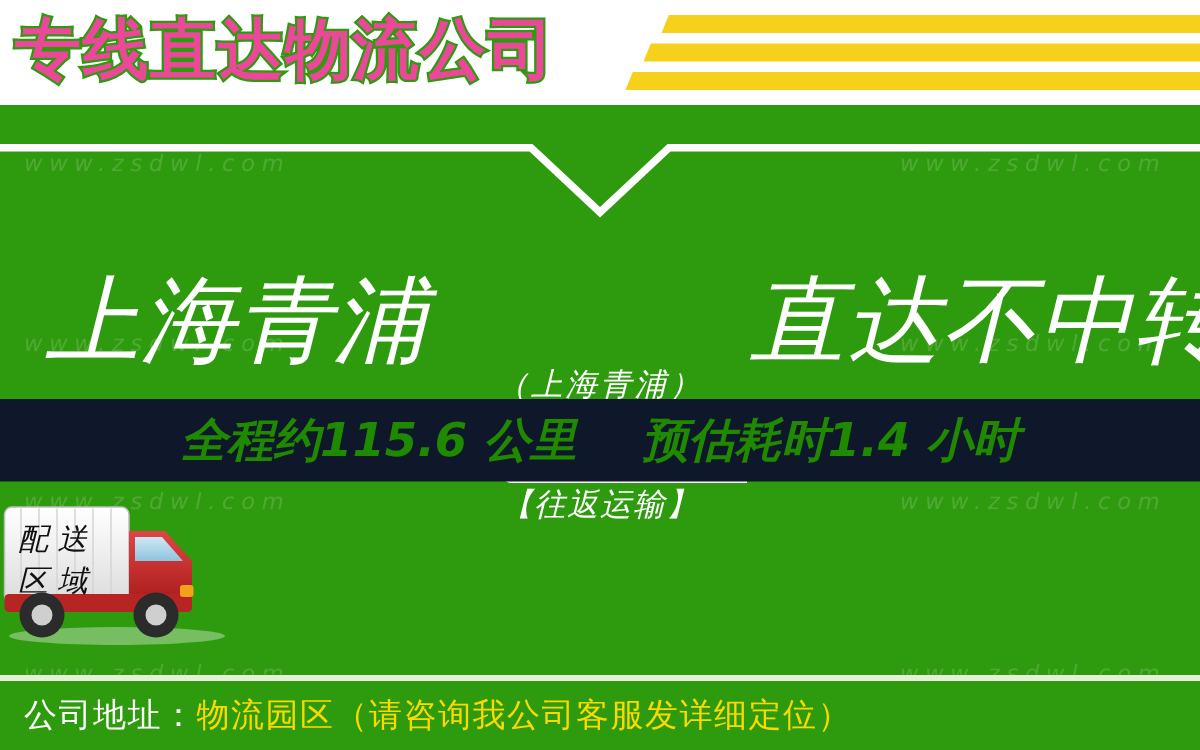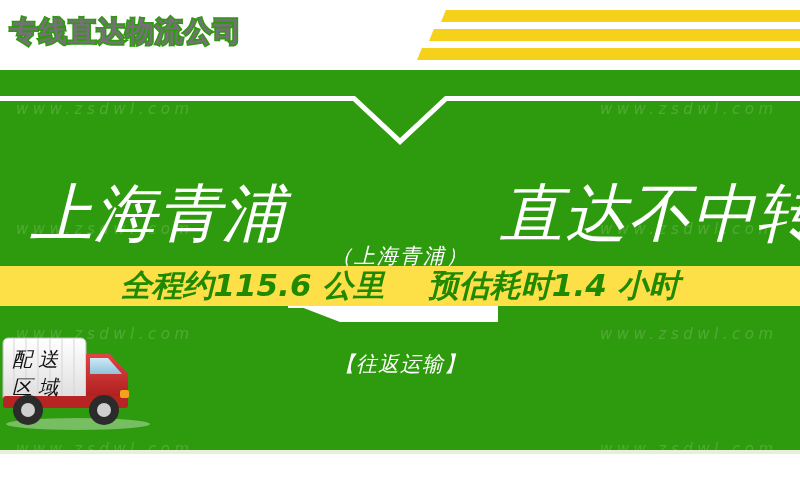--- a/index.html
+++ b/index.html
@@ -7,27 +7,26 @@
     width:800px;height:500px;overflow:hidden;
     font-family:"DejaVu Sans","Liberation Sans",sans-serif;
     background:#ffffff;
   }
   #poster{position:relative;width:800px;height:500px;overflow:hidden;background:#ffffff;}
 
   
   .header{position:absolute;left:0;top:0;width:800px;height:70px;background:#ffffff;overflow:hidden;}
   .header-title{
     position:absolute;left:10px;top:6px;
-    font-size:28px;font-weight:bold;letter-spacing:1px;
-    color:#737373;
+    font-size:44px;font-weight:bold;letter-spacing:1px;
+    color:#ec4899;
     -webkit-text-stroke:3px #2E9A0E;
     paint-order:stroke fill;
     white-space:nowrap;
     line-height:56px;
-    font-family:Liberation Mono, monospace;
   }
   .stripes{position:absolute;left:415px;top:8px;width:390px;height:56px;overflow:hidden;}
   .stripe{
     position:absolute;height:12px;background:#F5D11B;
     left:0;width:400px;
     transform:skewX(-22deg);transform-origin:left bottom;
   }
   .stripe.s1{top:2px;left:26px;width:390px;}
   .stripe.s2{top:21px;left:14px;width:400px;}
   .stripe.s3{top:40px;left:2px;width:412px;}
@@ -54,27 +53,27 @@
   }
   .city.left{left:30px;}
   .city.right{left:500px;}
 
   .mid-top{
     position:absolute;left:300px;top:72px;width:200px;text-align:center;
     color:#ffffff;font-size:21px;letter-spacing:2px;white-space:nowrap;
   }
   .mid-bot{
     position:absolute;left:300px;top:152px;width:200px;text-align:center;
-    color:#ffffff;font-size:21px;letter-spacing:1px;white-space:nowrap;margin-top:28px;
+    color:#ffffff;font-size:21px;letter-spacing:1px;white-space:nowrap;
   }
   .arrows{position:absolute;left:288px;top:108px;width:210px;height:48px;}
 
   
   .ybar{
-    position:absolute;left:0;top:196px;width:800px;height:40px;background:#fde047;
+    position:absolute;left:0;top:196px;width:800px;height:55px;background:#0f172a;
     display:flex;align-items:center;justify-content:center;
   }
   .ybar-inner{color:#1F8A00;font-size:31px;font-weight:bold;white-space:nowrap;letter-spacing:0px;}
   .ybar-inner .gap{display:inline-block;width:22px;}
 
   
   .truck{position:absolute;left:0;top:262px;width:160px;height:100px;}
   .region{
     position:absolute;left:172px;top:300px;color:#ffffff;
     font-size:19px;letter-spacing:1px;white-space:nowrap;
@@ -189,14 +188,19 @@
           <circle cx="104" cy="78" r="7" fill="#cfcfcf"></circle>
 
         <text x="12" y="34" font-family="DejaVu Sans, Liberation Sans, sans-serif" font-size="20" fill="#111111">配 送</text>
         <text x="12" y="62" font-family="DejaVu Sans, Liberation Sans, sans-serif" font-size="20" fill="#111111">区 域</text>
       </svg>
     </div>
 
   </div>
 
   <div class="footer-line"></div>
+  <div class="footer">
+    <div class="footer-text">
+      <span class="lbl">公司地址：</span><span class="val">物流园区（请咨询我公司客服发详细定位）</span>
+    </div>
+  </div>
 
 </div>
 
 </body></html>

